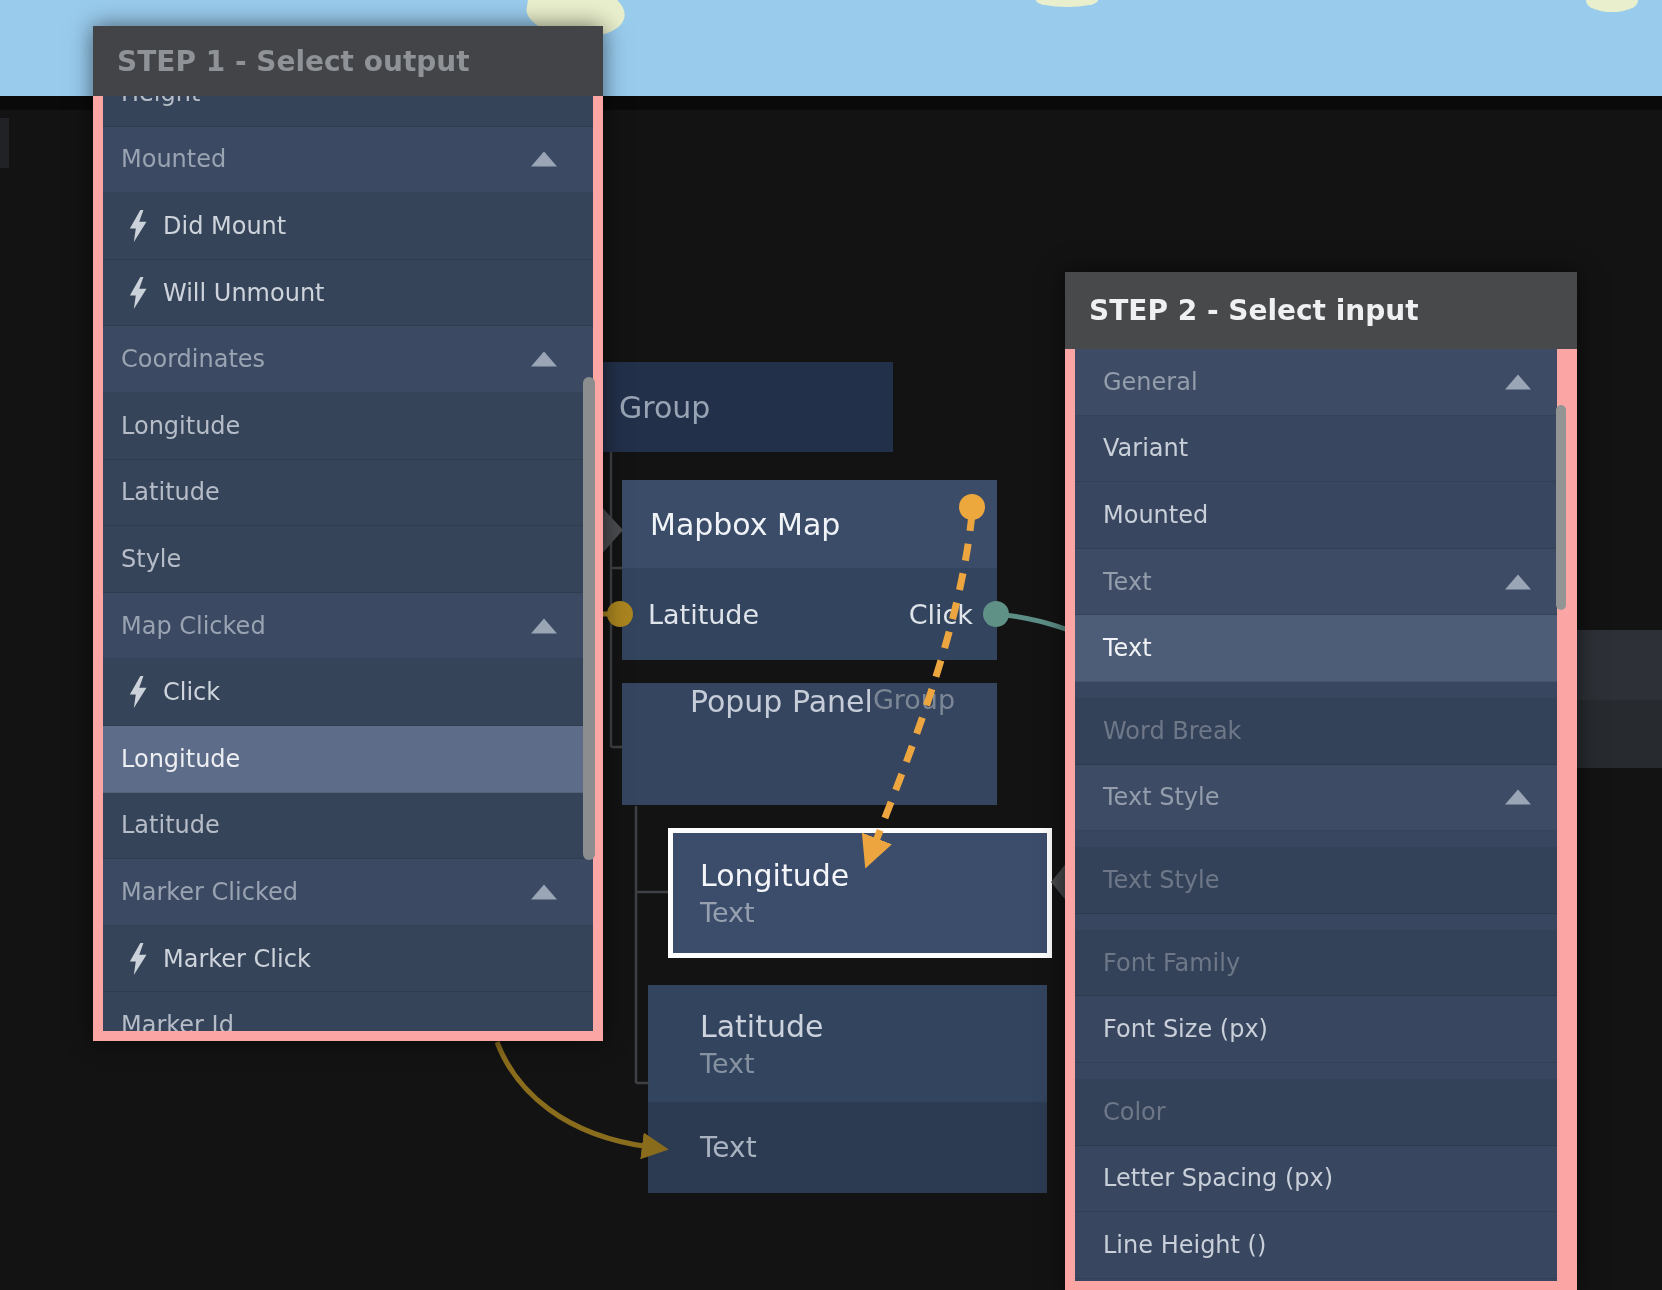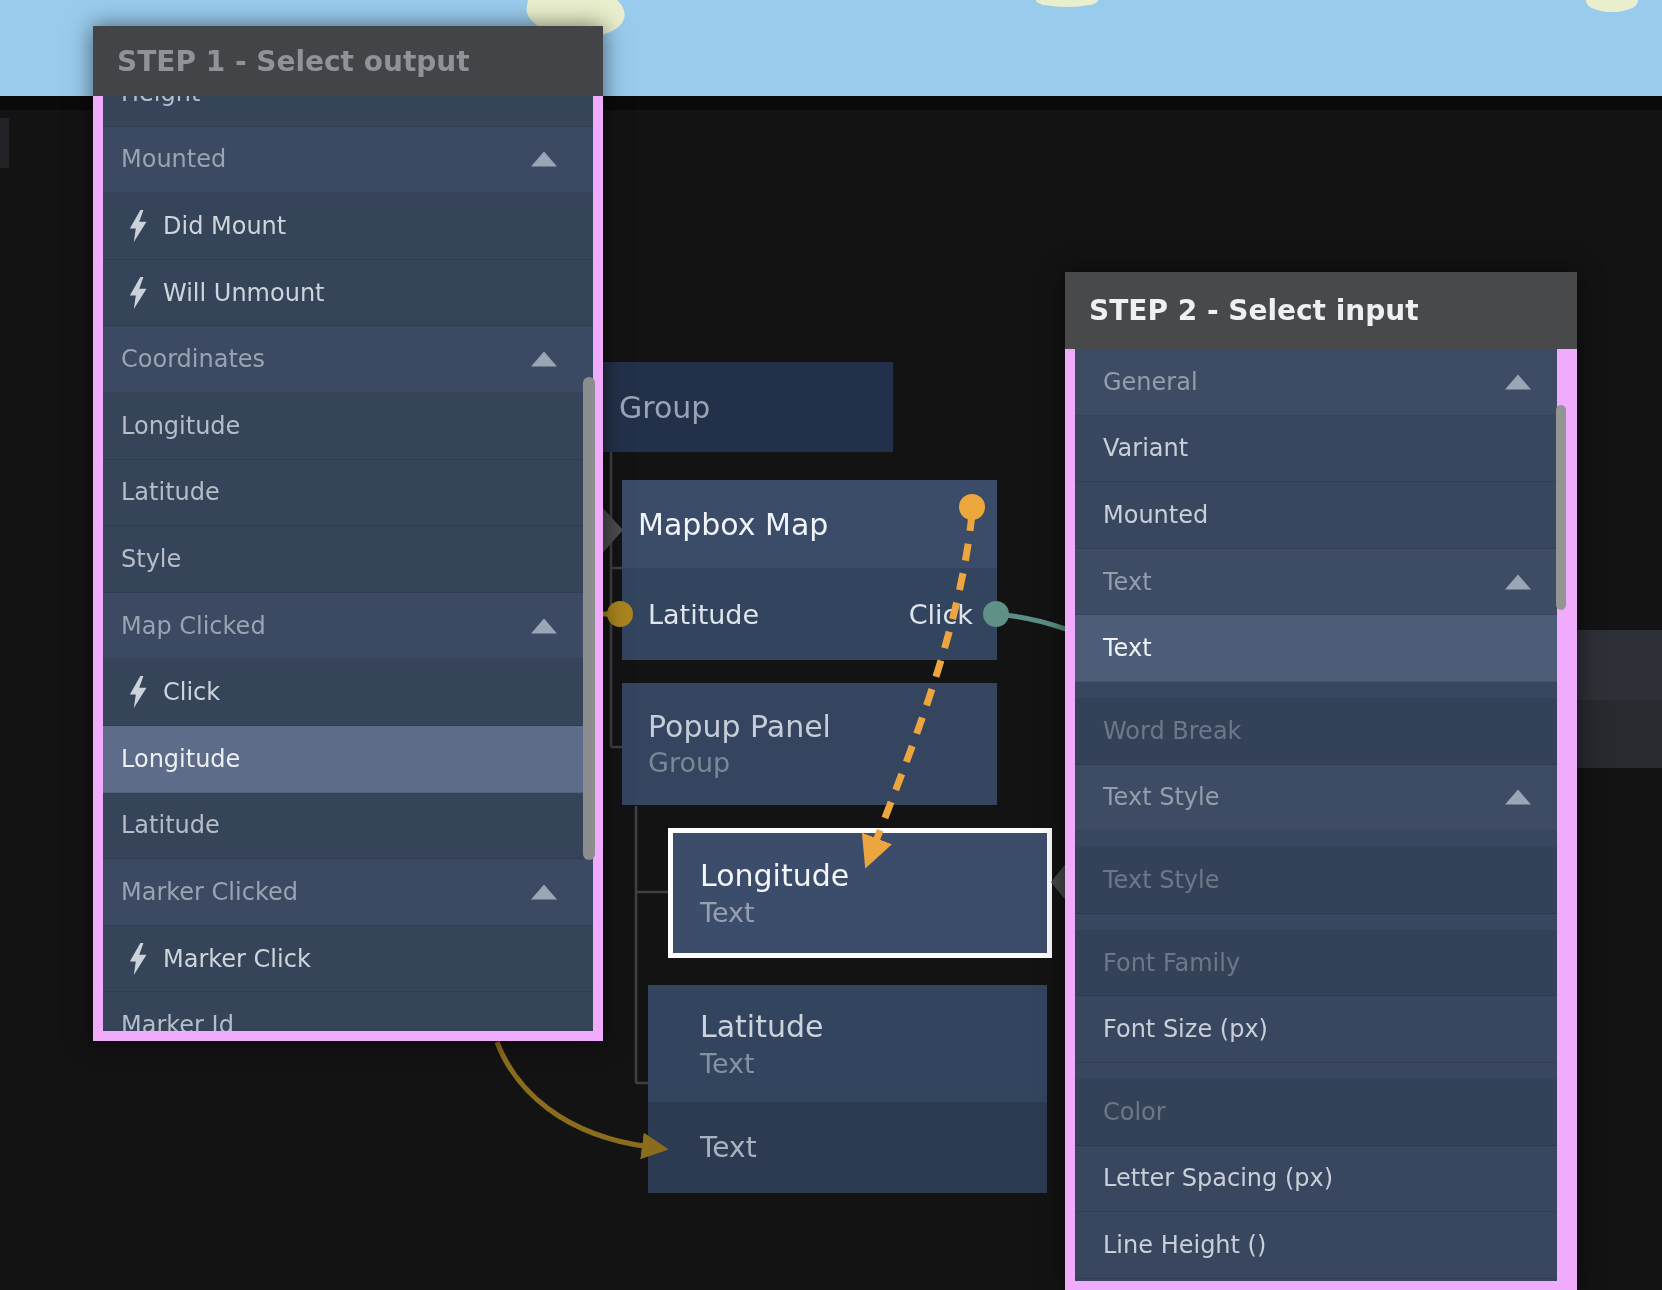--- a/index.html
+++ b/index.html
@@ -19,45 +19,45 @@
   .ghost1{top:630px;height:70px;background:#2d3036;}
   .ghost2{top:700px;height:68px;background:#272a2f;}
 
   
   .node{position:absolute;box-sizing:border-box;}
   .group-node{left:603px;top:362px;width:290px;height:90px;background:#22304a;
               display:flex;align-items:center;padding-left:16px;
               font-size:30px;color:#98a3b4;}
   .mapbox-node{left:622px;top:480px;width:375px;height:180px;}
   .mapbox-head{height:88px;background:#3b4c69;display:flex;align-items:center;
-               padding-left:16px;font-size:30px;color:#f0f3f7;}
+               padding-left:28px;font-size:30px;color:#f0f3f7;}
   .mapbox-ports{height:92px;background:#33445e;display:flex;align-items:center;
                 justify-content:space-between;padding:0 24px 0 26px;
                 font-size:27px;color:#dfe4ea;}
   .popup-node{left:622px;top:683px;width:375px;height:122px;background:#354560;
-              display:flex;flex-direction:column;justify-content:center;padding-left:26px;}
+              display:flex;flex-direction:row;justify-content:center;padding-left:26px;}
   .popup-title{font-size:30px;color:#c6cdd8;line-height:38px;}
   .popup-sub{font-size:27px;color:#7c8695;line-height:34px;}
   .longitude-node{left:668px;top:828px;width:384px;height:130px;background:#3c4d6b;
                   border:5px solid #fdfdfd;display:flex;flex-direction:column;
                   justify-content:center;padding-left:27px;}
   .longitude-title{font-size:30px;color:#f3f5f8;line-height:40px;}
   .longitude-sub{font-size:27px;color:#96a0af;line-height:34px;}
   .latitude-node{left:648px;top:985px;width:399px;height:117px;background:#33445e;
                  display:flex;flex-direction:column;justify-content:center;padding-left:52px;}
   .latitude-title{font-size:30px;color:#ccd3dd;line-height:40px;}
   .latitude-sub{font-size:27px;color:#8792a1;line-height:34px;}
   .text-node{left:648px;top:1102px;width:399px;height:91px;background:#2d3b52;
              display:flex;align-items:center;padding-left:52px;font-size:28px;color:#a9b2c0;}
 
   
   .overlay{position:absolute;left:0;top:0;z-index:5;pointer-events:none;}
 
   
-  .panel{position:absolute;background:#f0abfc;box-shadow:0 0 22px rgba(0,0,0,0.55);z-index:10;}
+  .panel{position:absolute;background:#fca5a5;box-shadow:0 0 22px rgba(0,0,0,0.55);z-index:10;}
   .panel-header{display:flex;align-items:center;padding-left:24px;font-weight:bold;}
   .panel-list{overflow:hidden;position:relative;}
   .p1{left:93px;top:26px;width:510px;height:1015px;}
   .p1 .panel-header{height:70px;background:#424447;font-size:28px;color:#8f9397;}
   .p1 .panel-list{margin:0 10px 10px 10px;height:935px;background:#364459;}
   .p2{left:1065px;top:272px;width:512px;height:1019px;text-align:center;}
   .p2 .panel-header{height:77px;background:#48494b;font-size:28px;color:#eff0f2;}
   .p2 .panel-list{margin:0 20px 10px 10px;height:932px;background:#38475f;}
 
   .row{height:66.6px;box-sizing:border-box;display:flex;align-items:center;

